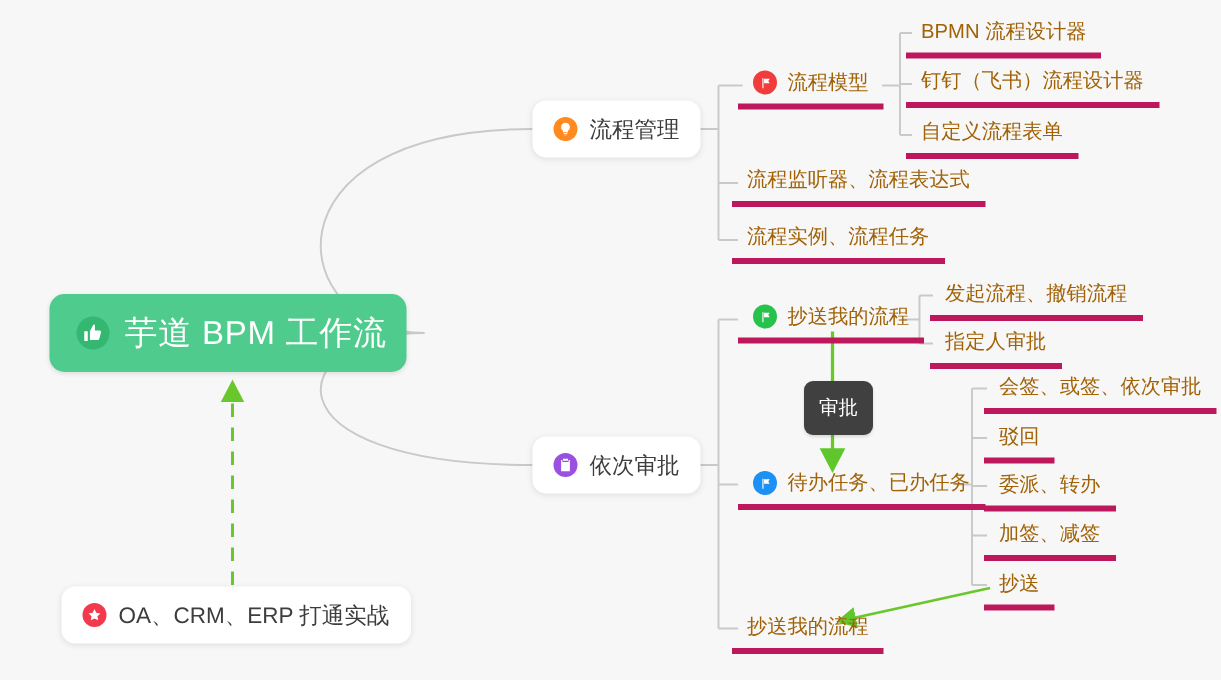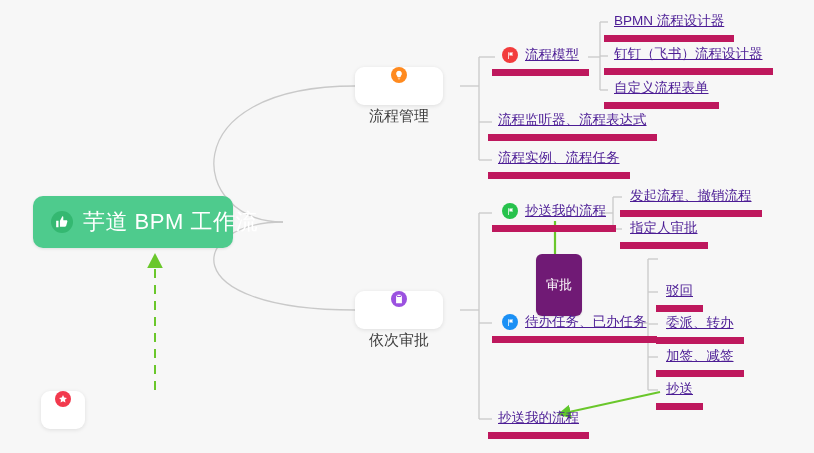--- a/index.html
+++ b/index.html
@@ -8,54 +8,52 @@
     background:#f7f7f7;
     font-family:"Liberation Sans","DejaVu Sans",sans-serif;
     overflow:hidden;
     position:relative;
   }
   #canvas{position:absolute;inset:0;width:814px;height:453px;}
   svg.links{position:absolute;left:0;top:0;width:814px;height:453px;pointer-events:none;}
 
   
   .root-node{
-    position:absolute;left:33px;top:196px;width:200px;height:52px;
+    position:absolute;left:33px;top:196px;width:238px;height:52px;
     background:#4ecb8d;border-radius:10px;
     display:flex;align-items:center;gap:10px;
     padding:0 18px;box-sizing:border-box;
     box-shadow:0 1px 3px rgba(0,0,0,.10);
   }
   .root-label{color:#ffffff;font-size:22px;letter-spacing:.5px;white-space:nowrap;}
 
   
   .card{
     position:absolute;background:#ffffff;border-radius:9px;
-    display:flex;align-items:center;gap:24px;
+    display:flex;align-items:center;gap:8px;
     padding:0 14px;box-sizing:border-box;height:38px;
     box-shadow:0 1px 4px rgba(0,0,0,.10);
-    flex-direction:column;
   }
   .card .card-label{font-size:15px;color:#3d3d3d;white-space:nowrap;}
 
   
   .leaf{
     position:absolute;
     display:flex;align-items:center;gap:7px;
-    font-size:13.5px;color:#4c1d95;white-space:nowrap;
+    font-size:13.5px;color:#a16207;white-space:nowrap;
     padding:3px 10px 5px 10px;
-    border-bottom:7px solid #be185d;
+    border-bottom:4px solid #be185d;
     box-sizing:border-box;
-    text-decoration:underline;
   }
 
   
   .tag{
-    position:absolute;background:#701a75;border-radius:6px;
+    position:absolute;background:#404040;border-radius:6px;
     color:#ffffff;font-size:13px;
-    padding:22px 10px;white-space:nowrap;
+    padding:9px 10px;white-space:nowrap;
     box-shadow:0 1px 2px rgba(0,0,0,.12);
   }
 
   
   .ic{width:16px;height:16px;border-radius:50%;flex:0 0 auto;
       display:flex;align-items:center;justify-content:center;}
   .ic svg{display:block;}
   .ic-lg{width:22px;height:22px;}
   .ic-orange{background:#ff8a1f;}
   .ic-purple{background:#9b51e0;}
@@ -195,20 +193,23 @@
 
   <div class="leaf" style="left:492px;top:310px;">
     <span class="ic ic-blue">
       <svg width="9" height="9" viewBox="0 0 24 24" fill="#ffffff">
         <path d="M6 3h2v18H6zM9 4h10l-2.5 4L19 12H9z"></path>
       </svg>
     </span>
     <span>待办任务、已办任务</span>
   </div>
 
+  <div class="leaf" style="left:656px;top:246px;">
+    <span>会签、或签、依次审批</span>
+  </div>
   <div class="leaf" style="left:656px;top:279px;">
     <span>驳回</span>
   </div>
   <div class="leaf" style="left:656px;top:311px;">
     <span>委派、转办</span>
   </div>
   <div class="leaf" style="left:656px;top:344px;">
     <span>加签、减签</span>
   </div>
   <div class="leaf" style="left:656px;top:377px;">
@@ -218,15 +219,16 @@
   <div class="leaf" style="left:488px;top:406px;">
     <span>抄送我的流程</span>
   </div>
 
   <div class="card" style="left:41px;top:391px;">
     <span class="ic ic-redstar">
       <svg width="10" height="10" viewBox="0 0 24 24" fill="#ffffff">
         <path d="M12 2.5l2.9 6 6.6.9-4.8 4.6 1.2 6.5L12 17.4 6.1 20.5l1.2-6.5L2.5 9.4l6.6-.9z"></path>
       </svg>
     </span>
+    <span class="card-label">OA、CRM、ERP 打通实战</span>
   </div>
 
 </div>
 
 </body></html>

